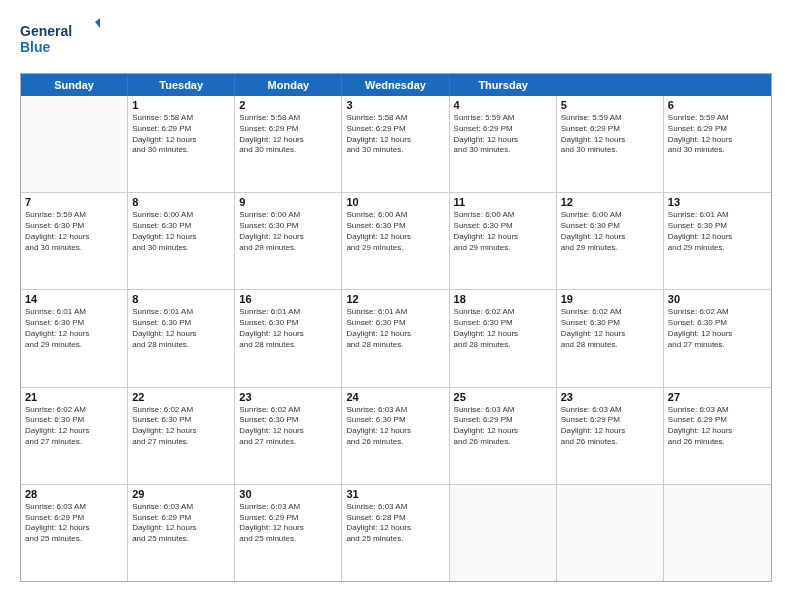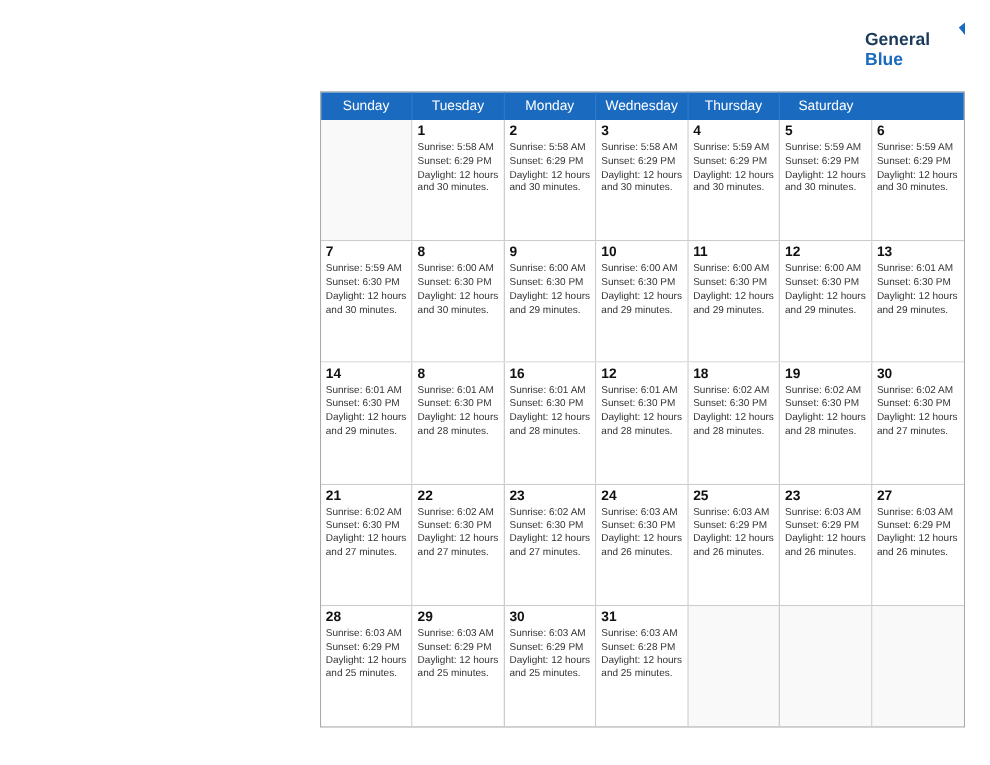--- a/index.html
+++ b/index.html
@@ -9,21 +9,20 @@
       width: 792px;
       height: 612px;
       overflow: hidden;
     }
     .page {
       width: 792px;
       height: 594px;
       padding: 18px 20px 12px 20px;
       display: flex;
       flex-direction: column;
-      align-items: flex-end;
     }
     .header {
       display: flex;
       justify-content: space-between;
       align-items: flex-start;
       margin-bottom: 10px;
     }
     .logo {
       display: flex;
       align-items: center;
@@ -47,21 +46,21 @@
       flex-direction: column;
     }
     .cal-header {
       display: grid;
       grid-template-columns: repeat(7, 1fr);
       background: #1a6abf;
     }
     .cal-header-cell {
       color: #fff;
       font-size: 11px;
-      font-weight: normal;
+      font-weight: bold;
       text-align: center;
       padding: 5px 2px;
       border-right: 1px solid #2a7ad0;
     }
     .cal-header-cell:last-child { border-right: none; }
     .cal-body {
       flex: 1;
       display: flex;
       flex-direction: column;
     }
@@ -116,21 +115,20 @@
     </div>
   </div>
 
   <div class="calendar outer-border">
     <div class="cal-header">
     <div class="cal-header-cell">Sunday</div>
         <div class="cal-header-cell">Tuesday</div>
         <div class="cal-header-cell">Monday</div>
         <div class="cal-header-cell">Wednesday</div>
         <div class="cal-header-cell">Thursday</div>
-        <div class="cal-header-cell">Saturday</div>
       </div>
     <div class="cal-body">
     <div class="cal-row">
           <div class="cal-cell empty"></div>
           <div class="cal-cell">
             <span class="day-num">1</span>
             <div class="cell-info" style="white-space: pre-line;">Sunrise: 5:58 AM
 Sunset: 6:29 PM
 Daylight: 12 hours
 and 30 minutes.</div>

